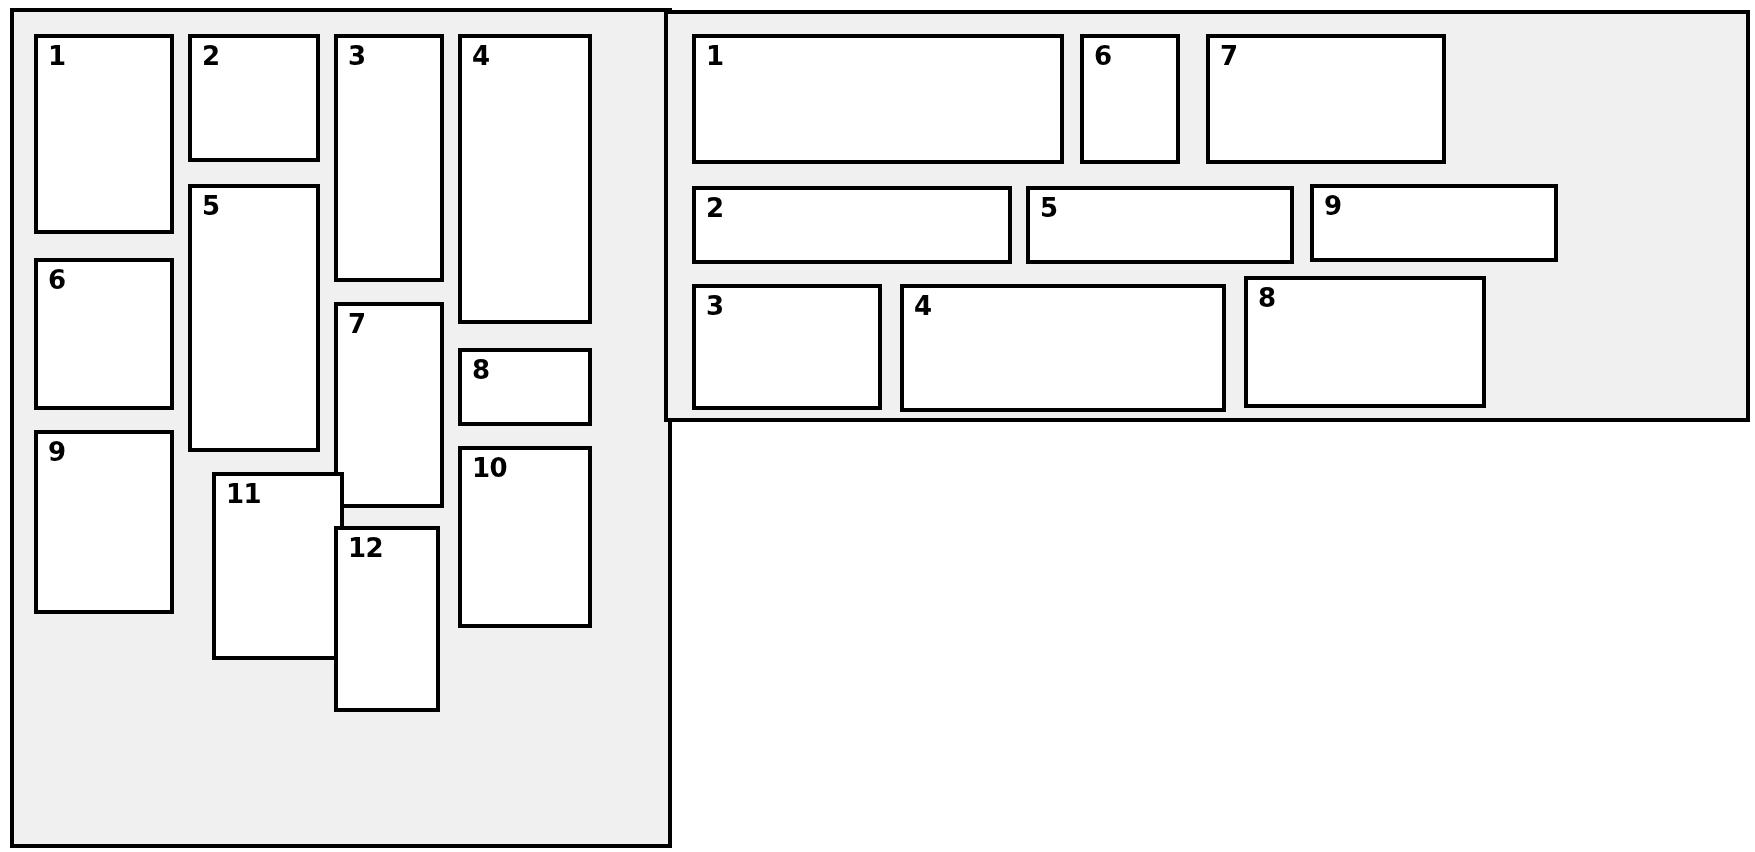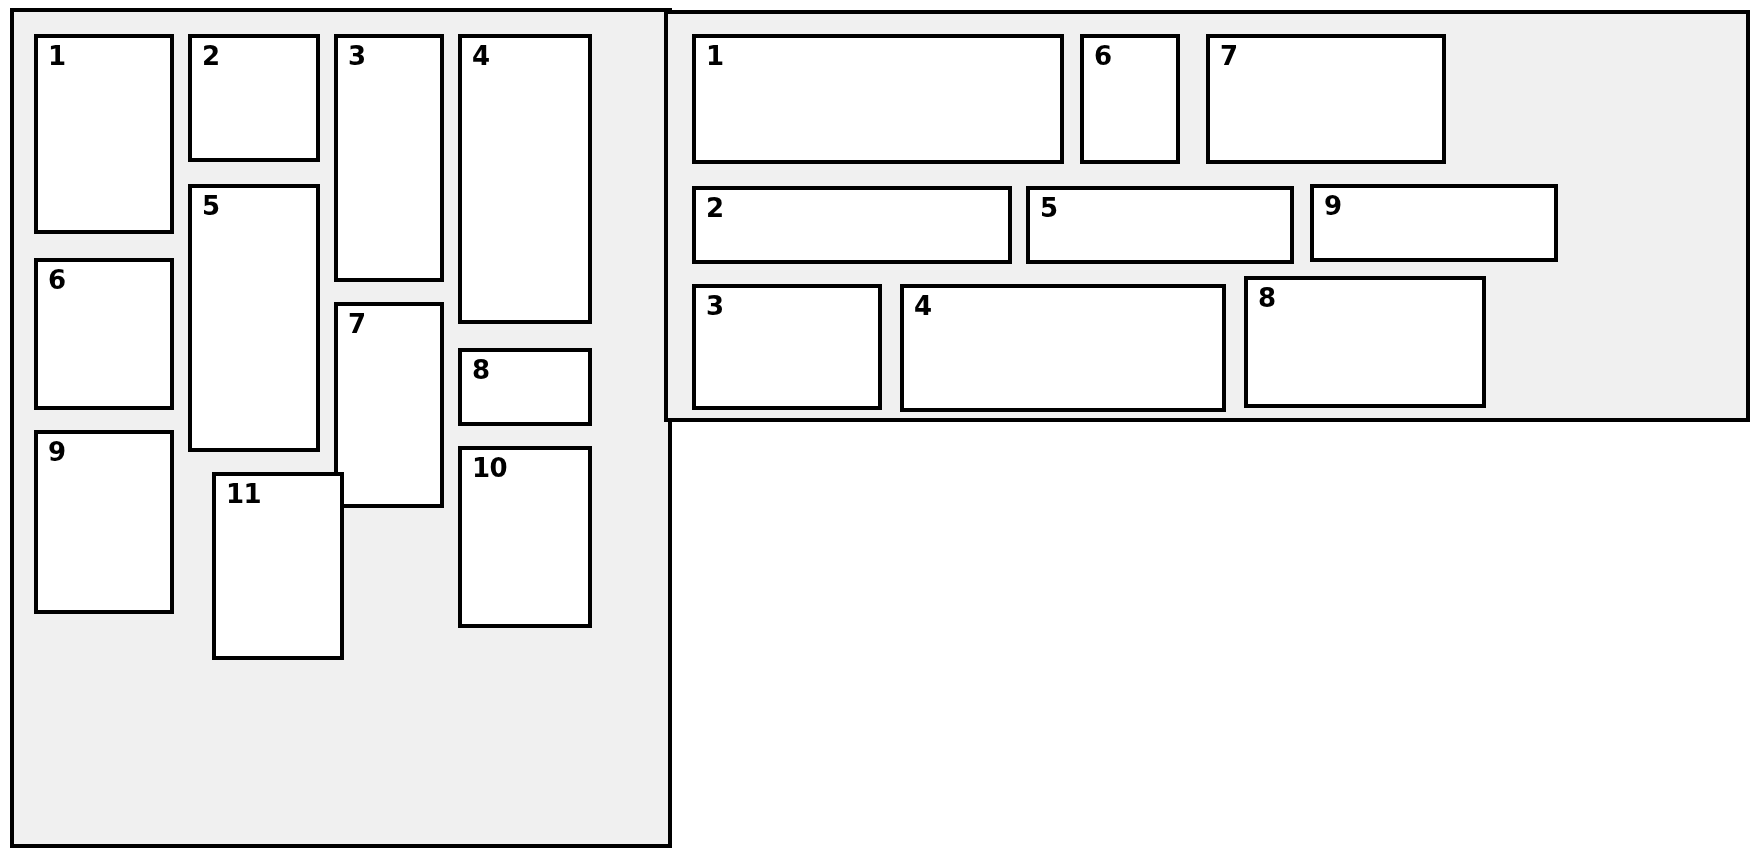--- a/index.html
+++ b/index.html
@@ -76,20 +76,23 @@
       </div>
       <div class="box" style="left: 20px; top: 418px; width: 140px; height: 184px; background: rgb(255, 255, 255); border-color: rgb(0, 0, 0); border-width: 4px;">
         <span class="box-label" style="font-size: 26px; color: rgb(0, 0, 0);">9</span>
       </div>
       <div class="box" style="left: 444px; top: 434px; width: 134px; height: 182px; background: rgb(255, 255, 255); border-color: rgb(0, 0, 0); border-width: 4px; text-decoration: underline;">
         <span class="box-label" style="font-size: 26px; color: rgb(0, 0, 0);">10</span>
       </div>
       <div class="box" style="left: 174px; top: 460px; width: 132px; height: 188px; background: rgb(255, 255, 255); border-color: rgb(0, 0, 0); border-width: 4px; margin-left: 24px;">
         <span class="box-label" style="font-size: 26px; color: rgb(0, 0, 0);">11</span>
       </div>
+      <div class="box" style="left: 320px; top: 514px; width: 106px; height: 186px; background: rgb(255, 255, 255); border-color: rgb(0, 0, 0); border-width: 4px;">
+        <span class="box-label" style="font-size: 26px; color: rgb(0, 0, 0);">12</span>
+      </div>
     </div>
     <div class="panel" style="left: 664px; top: 10px; width: 1086px; height: 412px; background: rgb(240, 240, 240); border-color: rgb(0, 0, 0); border-width: 4px;">
       <div class="box" style="left: 24px; top: 20px; width: 372px; height: 130px; background: rgb(255, 255, 255); border-color: rgb(0, 0, 0); border-width: 4px;">
         <span class="box-label" style="font-size: 26px; color: rgb(0, 0, 0);">1</span>
       </div>
       <div class="box" style="left: 24px; top: 172px; width: 320px; height: 78px; background: rgb(255, 255, 255); border-color: rgb(0, 0, 0); border-width: 4px;">
         <span class="box-label" style="font-size: 26px; color: rgb(0, 0, 0);">2</span>
       </div>
       <div class="box" style="left: 24px; top: 270px; width: 190px; height: 126px; background: rgb(255, 255, 255); border-color: rgb(0, 0, 0); border-width: 4px;">
         <span class="box-label" style="font-size: 26px; color: rgb(0, 0, 0);">3</span>

